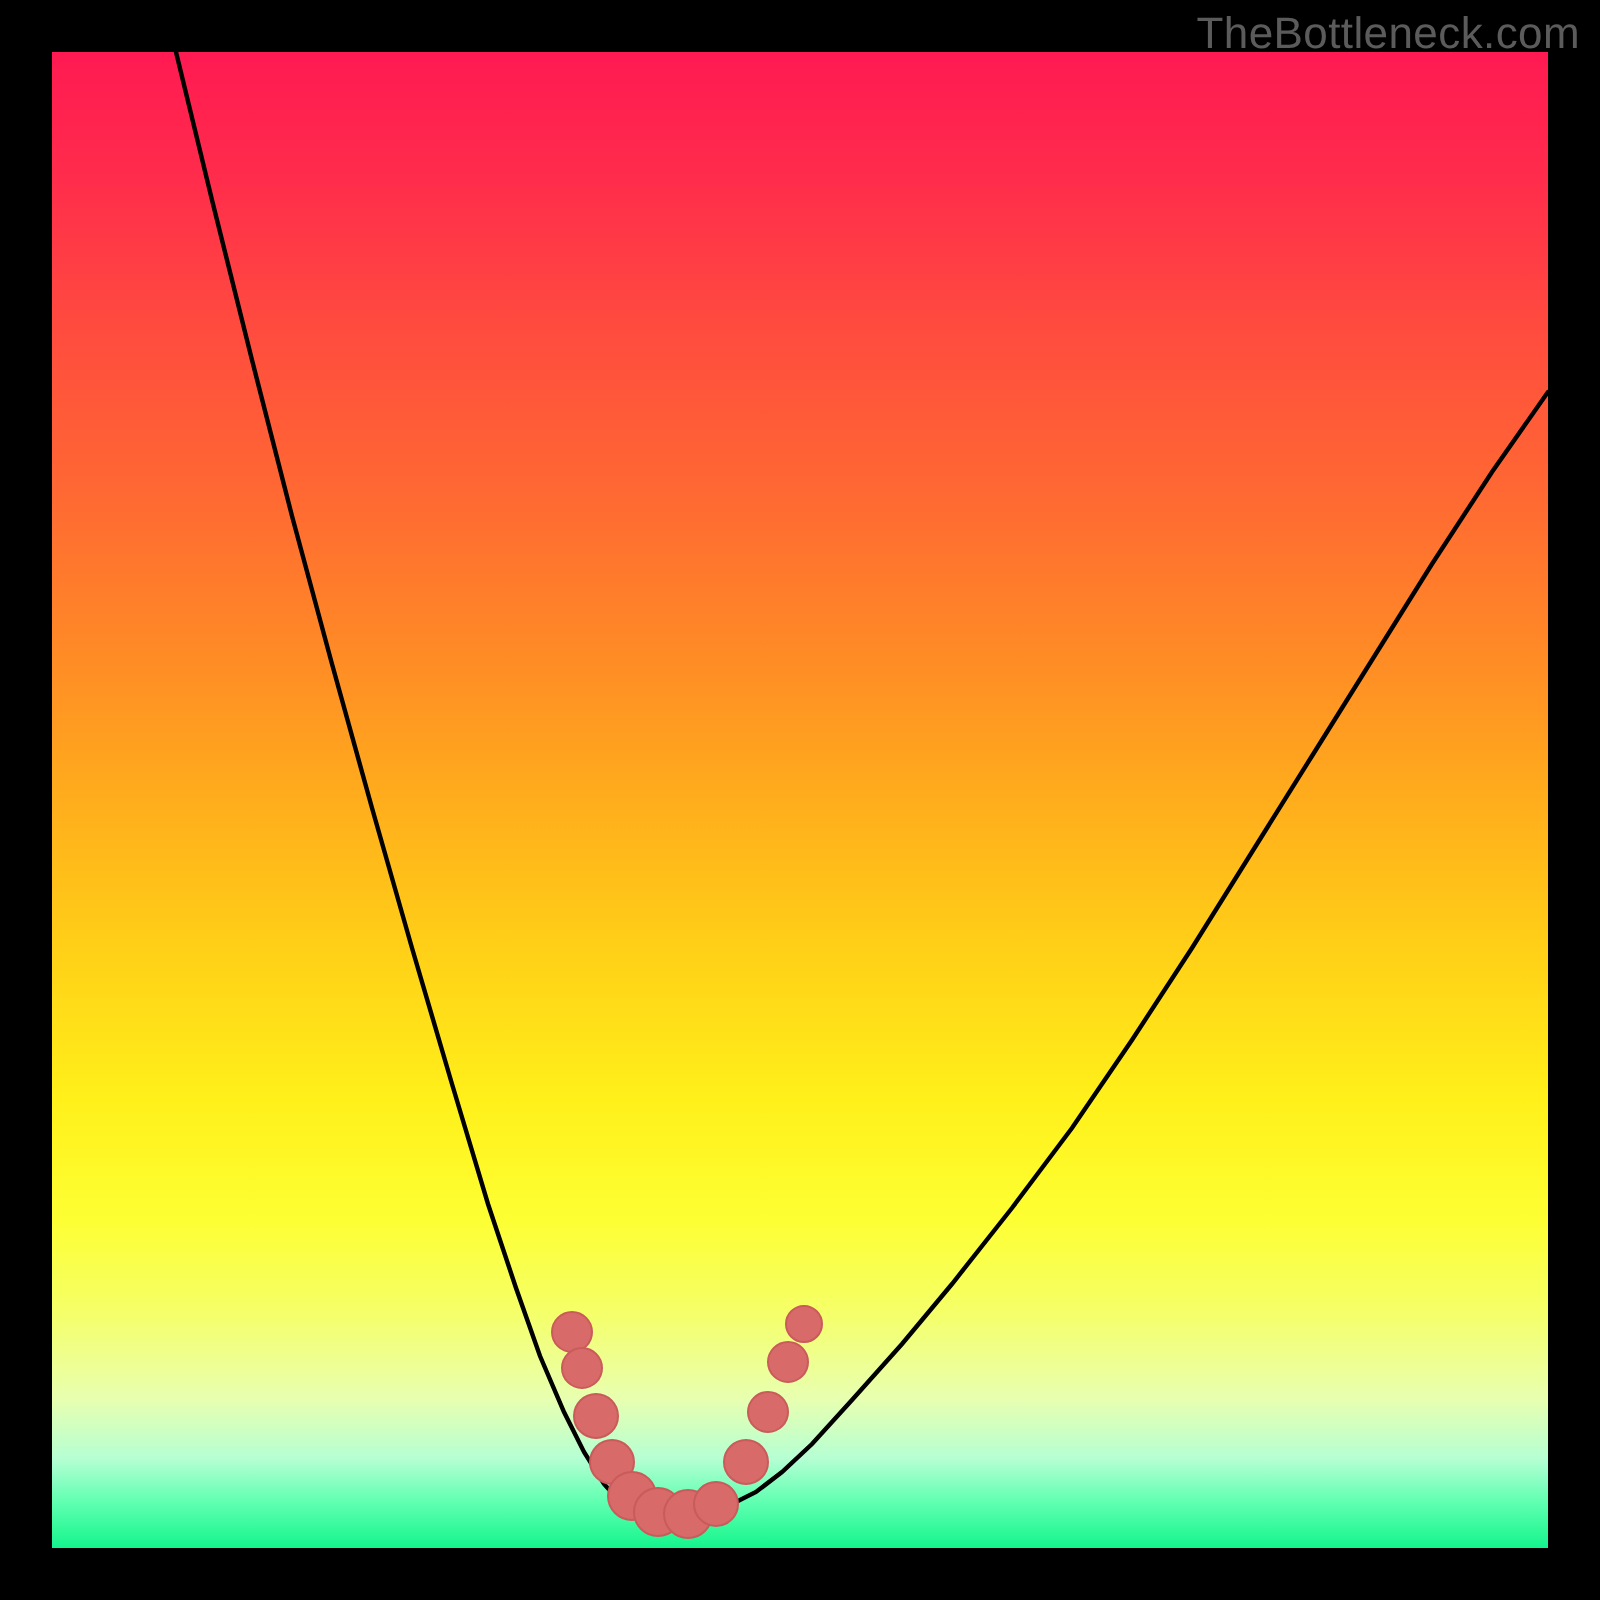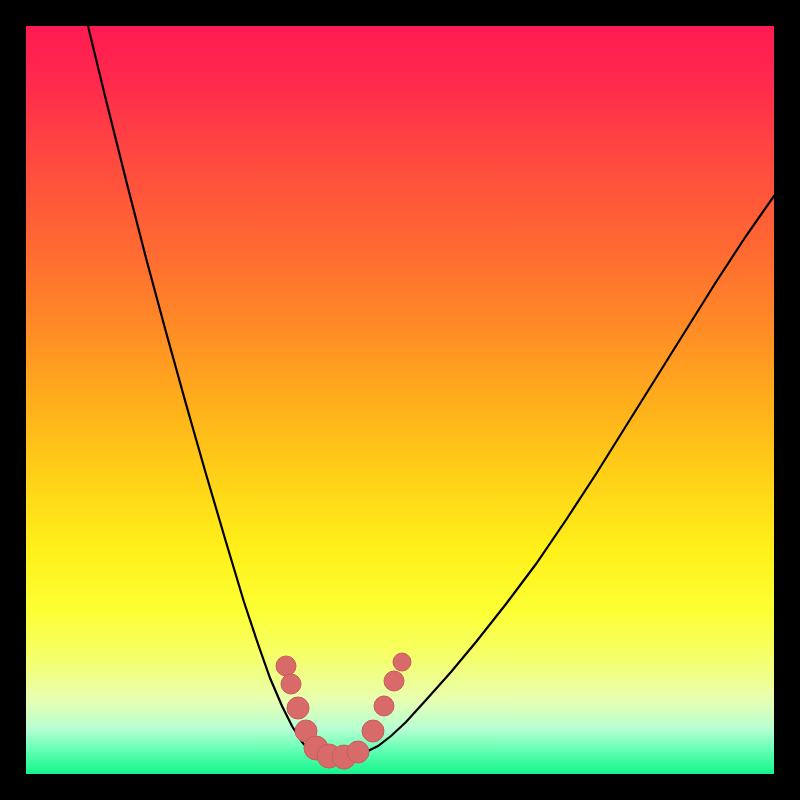--- a/index.html
+++ b/index.html
@@ -60,20 +60,21 @@
     position: absolute;
     inset: 0;
     width: 100%;
     height: 100%;
   }
 </style>
 </head>
 <body>
 
 <div class="frame">
+  <div class="watermark">TheBottleneck.com</div>
   <div class="plot">
     <div class="gradient"></div>
     <svg class="curve" viewBox="0 0 748 748" preserveAspectRatio="none">
       <g id="curves">
           <path d="M62 0 L80 74 L100 154 L120 232 L140 306 L160 378 L180 448 L200 516 L218 576 L232 618 L244 652 L256 680 L266 700 L276 716 L285 726" stroke="#000000" stroke-width="2.2" fill="none" stroke-linecap="round"></path>
           <path d="M748 170 L720 210 L690 256 L660 304 L630 352 L600 400 L570 448 L540 494 L510 538 L480 578 L450 616 L425 646 L400 674 L380 696 L365 710 L352 720 L340 726" stroke="#000000" stroke-width="2.2" fill="none" stroke-linecap="round"></path>
           <path d="M285 726 L295 730 L305 732 L315 732 L325 730 L335 728 L340 726" stroke="#000000" stroke-width="2.2" fill="none" stroke-linecap="round"></path>
         </g>
       <g id="markers">
           <circle cx="260" cy="640" r="10" fill="#d86a6a" stroke="#c95b5b" stroke-width="1"></circle>

